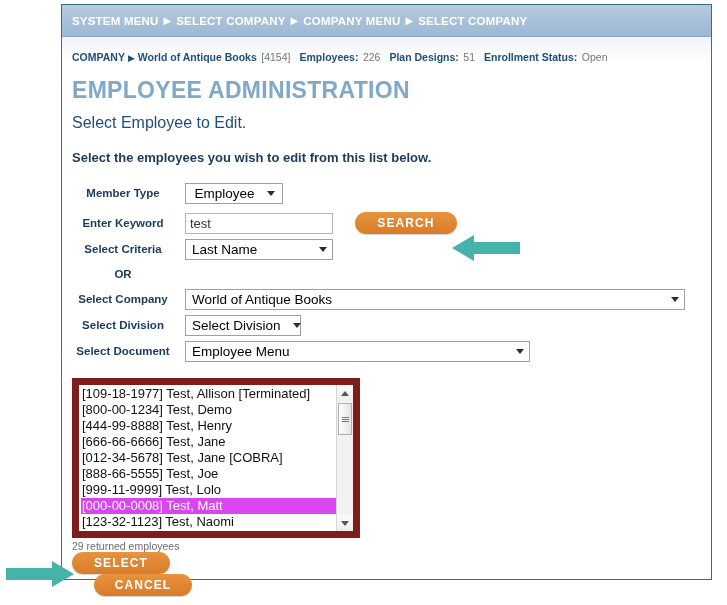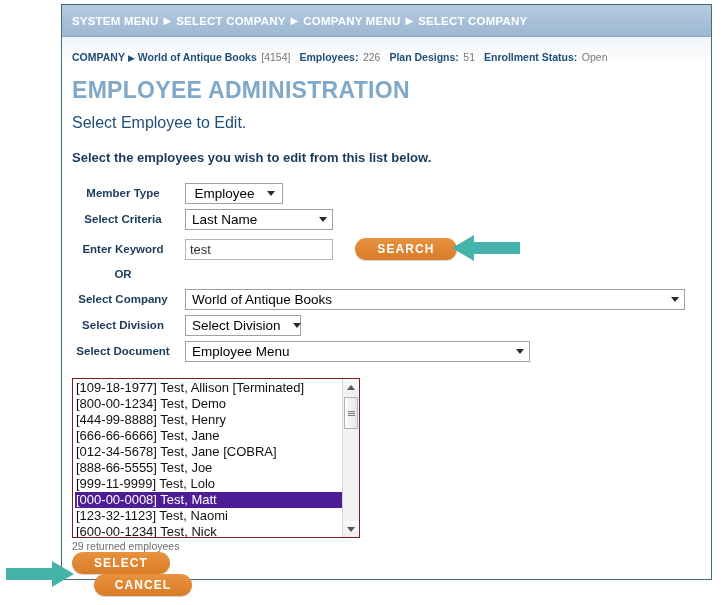--- a/index.html
+++ b/index.html
@@ -206,42 +206,42 @@
   }
   .btn-search { margin-left: 22px; width: 102px; padding: 0; }
   .btn-select { width: 98px; padding: 0; }
   .btn-cancel { width: 98px; padding: 0; margin-left: 22px; }
 
   
   .listwrap {
     margin-top: 16px;
     width: 288px;
     height: 160px;
-    border: 1px solid #7f1d1d;
+    border: 7px solid #7f1d1d;
     background: #ffffff;
     display: flex;
     box-sizing: border-box;
     position: relative;
     justify-content: center;
   }
   .listitems {
     flex: 1 1 auto;
     padding: 1px 0 0 2px;
     overflow: hidden;
   }
   .litem {
     font-size: 13px;
     line-height: 16px;
     color: #111111;
     white-space: nowrap;
     font-family: "Liberation Sans", sans-serif;
     padding-left: 1px;
   }
   .litem.sel-row {
-    background: #4c1d95;
+    background: #d946ef;
     color: #ffffff;
   }
 
   
   .sbar {
     width: 16px;
     flex: 0 0 auto;
     background: #f2f2f2;
     border-left: 1px solid #d4d4d4;
     position: relative;
@@ -350,35 +350,35 @@
         <div class="frow">
           <div class="fl">Member Type</div>
           <div class="fc">
             <div class="sel sel-member">
               <span class="txt">Employee</span>
               <span class="car"></span>
             </div>
           </div>
         </div>
 
+        <div class="frow" style="margin-top:8px;">
+          <div class="fl">Enter Keyword</div>
+          <div class="fc">
+            <input class="tinput" type="text" value="test" style="">
+            <button class="btn btn-search">SEARCH</button>
+          </div>
+        </div>
+
         <div class="frow">
           <div class="fl">Select Criteria</div>
           <div class="fc">
             <div class="sel sel-criteria">
               <span class="txt">Last Name</span>
               <span class="car"></span>
             </div>
-          </div>
-        </div>
-
-        <div class="frow" style="margin-top:8px;">
-          <div class="fl">Enter Keyword</div>
-          <div class="fc">
-            <input class="tinput" type="text" value="test" style="">
-            <button class="btn btn-search">SEARCH</button>
           </div>
         </div>
 
         <div class="frow or-row">
           <div class="fl">
             <span class="or-text">OR</span>
           </div>
           <div class="fc"></div>
         </div>
 

